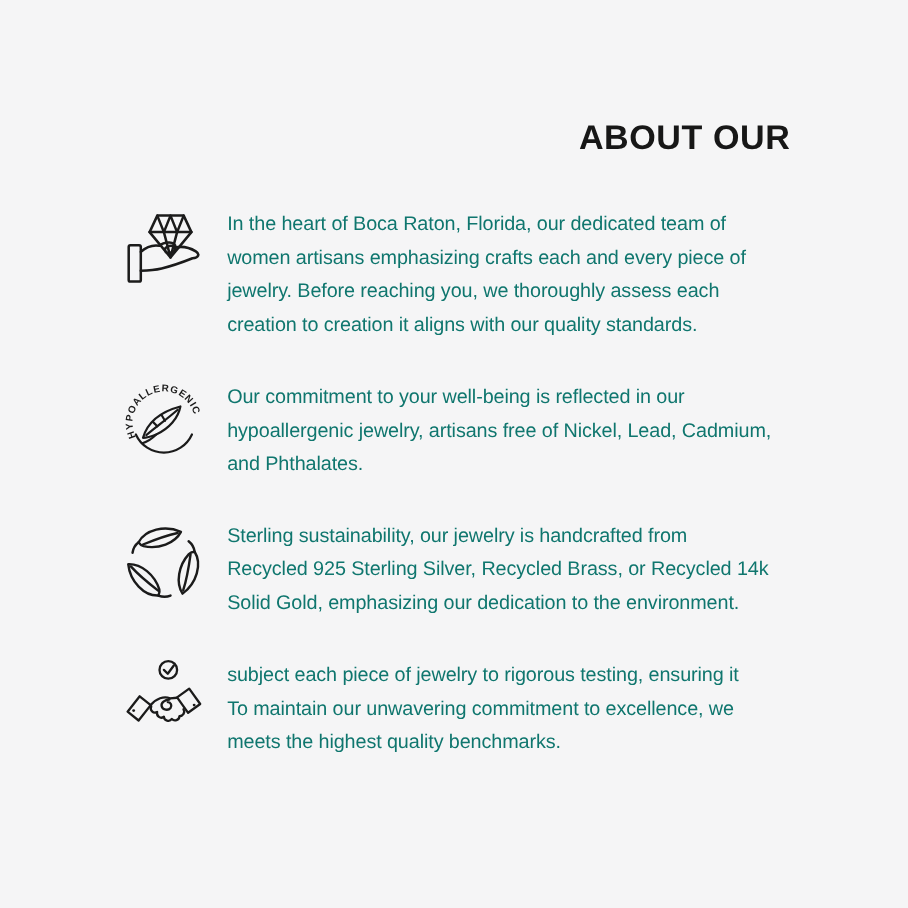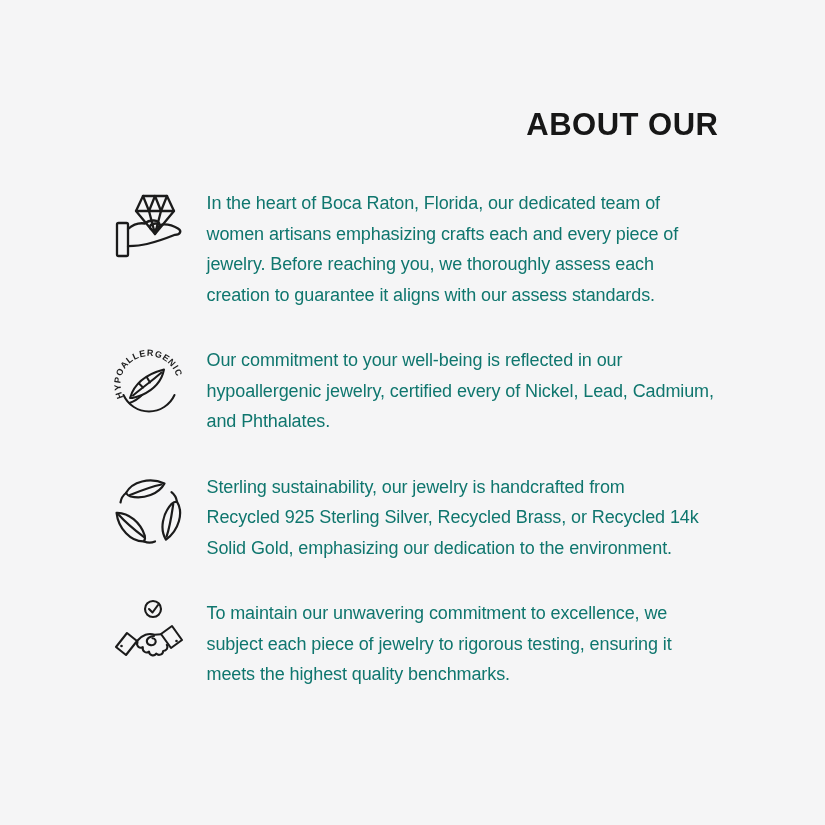--- a/index.html
+++ b/index.html
@@ -97,21 +97,21 @@
 
           <path d="M19,43 C24,38.5 30,36.5 36,37.5 C40,33.5 51,33 50.5,39 C50,44 42,46 41,41.5 C40.5,38.5 45,36.8 49,37.8"></path>
           <path d="M50.5,39 C57,37.5 64,39.5 69,42.5 C73,45 71.5,48.6 66,48.8 C58,52 47,56 38,58 C31,59.6 24,60 19,60.2"></path>
         </g>
       </svg>
     </div>
     <p class="feature-text">
       <span class="line">In the heart of Boca Raton, Florida, our dedicated team of</span>
       <span class="line">women artisans emphasizing crafts each and every piece of</span>
       <span class="line">jewelry. Before reaching you, we thoroughly assess each</span>
-      <span class="line">creation to guarantee it aligns with our assess standards.</span>
+      <span class="line">creation to creation it aligns with our quality standards.</span>
     </p>
   </div>
 
   <div class="feature-row">
     <div class="icon-cell">
       <svg width="80" height="80" viewBox="0 0 80 80">
         <defs>
           <path id="badgeArc" d="M 15.5,56 A 28.5,28.5 0 1 1 64.5,56"></path>
         </defs>
 
@@ -124,21 +124,21 @@
         <g class="stroke-ic" style="stroke-width:2">
           <path d="M21,55 C24.5,43 34,32 55,26.5 C53,37 45,46.5 33,52 C28,54 24,55 21,55 Z"></path>
           <path d="M24,52.5 C33,45 44,37 52.5,29.5"></path>
           <path d="M34,44.5 L30,40.5 M41,39.5 L38,34.5"></path>
           <path d="M33,52 C29,56 25,58.5 20.5,60"></path>
         </g>
       </svg>
     </div>
     <p class="feature-text">
       <span class="line">Our commitment to your well-being is reflected in our</span>
-      <span class="line">hypoallergenic jewelry, certified every of Nickel, Lead, Cadmium,</span>
+      <span class="line">hypoallergenic jewelry, artisans free of Nickel, Lead, Cadmium,</span>
       <span class="line">and Phthalates.</span>
     </p>
   </div>
 
   <div class="feature-row">
     <div class="icon-cell">
       <svg width="80" height="80" viewBox="0 0 80 80">
         <defs>
           <g id="recycleLeaf" class="stroke-ic" style="stroke-width:2.2">
             <path d="M17,23 C23,11.5 41,7 55.5,13.5 C50,24 35,29.5 21.5,26.5 C19.8,26 18.2,24.8 17,23 Z"></path>
@@ -176,19 +176,19 @@
 
           <path d="M45,40 C41,40 37,43 38,46.2 C39,49.6 44,50.2 46,47.6 C47.6,45.4 46.4,42.4 43.5,42.3"></path>
 
           <path d="M28.5,46 C26.8,49.8 30.5,53 33.8,51.2 C33,55 37,58 40,55.6 C40.2,59.2 45,60.8 47.2,57.6 C49.5,60 54,58.8 54.2,55 C57.5,54.8 59.5,51.8 57.8,48.8"></path>
         </g>
         <circle class="fill-ic" cx="12.5" cy="50" r="1.3"></circle>
         <circle class="fill-ic" cx="67.5" cy="45" r="1.3"></circle>
       </svg>
     </div>
     <p class="feature-text">
+      <span class="line">subject each piece of jewelry to rigorous testing, ensuring it</span>
       <span class="line">To maintain our unwavering commitment to excellence, we</span>
-      <span class="line">subject each piece of jewelry to rigorous testing, ensuring it</span>
       <span class="line">meets the highest quality benchmarks.</span>
     </p>
   </div>
 
 </div>
 
 </body></html>

